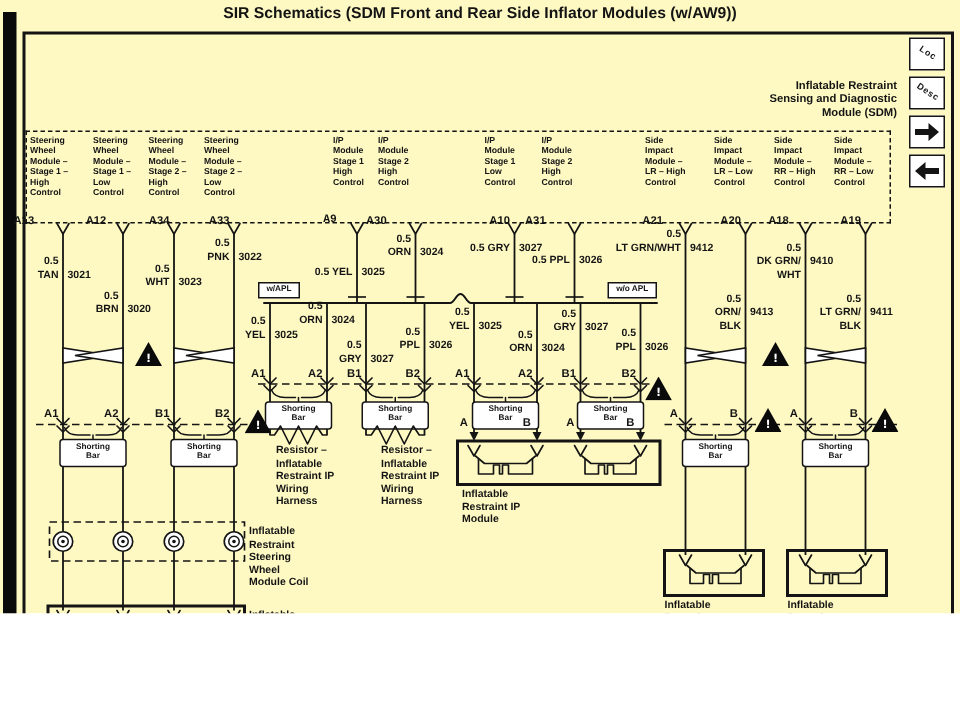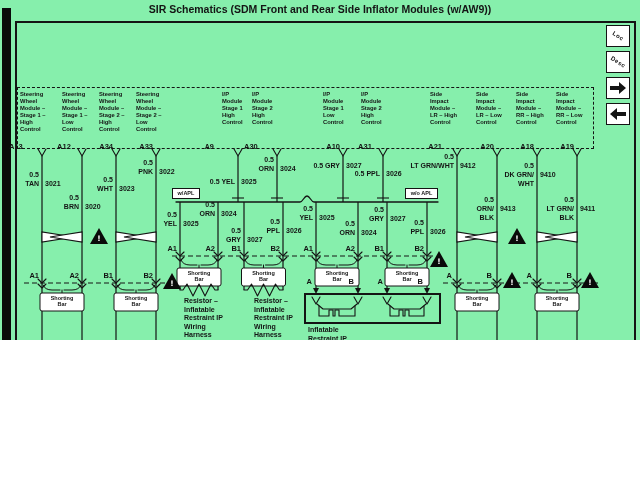--- a/index.html
+++ b/index.html
@@ -1,17 +1,17 @@
 <!DOCTYPE html>
 <html><head>
 <meta charset="utf-8">
 <style>
   *{box-sizing:border-box;margin:0;padding:0}
   html,body{background:#fff}
-  .page{position:relative;width:640px;height:340px;background:#86efac;overflow:hidden;
+  .page{position:relative;width:640px;height:409px;background:#fef9c3;overflow:hidden;
         font-family:"Liberation Sans",sans-serif;color:#141414}
   .scanbar{position:absolute;left:2px;top:8px;width:9px;height:452px;background:#0a0a0a}
   .title{position:absolute;left:0;top:3px;width:100%;text-align:center;
          font:bold 10.5px/13px "Liberation Sans",sans-serif}
   .outer{position:absolute;left:15px;top:21px;width:621px;height:435px;border:2px solid #141414}
   .hdrbox{position:absolute;left:17px;top:87px;width:577px;height:62px;border:1.5px dashed #141414}
   .sdm{position:absolute;left:440px;top:52px;width:158px;text-align:right;white-space:pre-line;
        font:600 7.5px/9px "Liberation Sans",sans-serif}
   .iconbox{position:absolute;left:606px;width:24px;height:22px;border:1.5px solid #141414;
            background:#fff;display:flex;align-items:center;justify-content:center}
@@ -36,20 +36,23 @@
            font:600 4.6px/5px "Liberation Sans",sans-serif}
 </style>
 </head>
 <body>
 
 <div class="page">
   <div class="scanbar"></div>
   <div class="title">SIR Schematics (SDM Front and Rear Side Inflator Modules (w/AW9))</div>
   <div class="outer"></div>
   <div class="hdrbox"></div>
+  <div class="sdm">Inflatable Restraint
+Sensing and Diagnostic
+Module (SDM)</div>
 
   <div class="iconbox" style="top:25px">
     <span class="diag">Loc</span>
   </div>
   <div class="iconbox" style="top:51px">
     <span class="diag">Desc</span>
   </div>
   <div class="iconbox" style="top:77px">
     <svg width="18" height="14" viewBox="0 0 18 14">
       <polygon points="1,5 10,5 10,1 17,7 10,13 10,9 1,9" fill="#141414"></polygon>
@@ -236,57 +239,57 @@
 Module –
 Stage 2 –
 Low
 Control</div>
       <div class="lbl pid" style="left: 123px; width: 30px; text-align: right; top: 143px;">A33</div>
       <div class="lbl hdr" style="left: 222px; width: 40px; top: 91px;">I/P
 Module
 Stage 1
 High
 Control</div>
-      <div class="lbl pid" style="left: 205px; width: 30px; text-align: left; top: 143px; font-family: Liberation Mono, monospace;">A9</div>
+      <div class="lbl pid" style="left: 205px; width: 30px; text-align: center; top: 143px; font-family: Liberation Mono, monospace;">A9</div>
       <div class="lbl hdr" style="left: 252px; width: 40px; top: 91px;">I/P
 Module
 Stage 2
 High
 Control</div>
       <div class="lbl pid" style="left: 244px; width: 30px; text-align: left; top: 143px;">A30</div>
       <div class="lbl hdr" style="left: 323px; width: 40px; top: 91px;">I/P
 Module
 Stage 1
 Low
 Control</div>
       <div class="lbl pid" style="left: 310px; width: 30px; text-align: right; top: 143px;">A10</div>
       <div class="lbl hdr" style="left: 361px; width: 40px; top: 91px;">I/P
 Module
 Stage 2
 High
 Control</div>
-      <div class="lbl pid" style="left: 350px; width: 30px; text-align: center; top: 143px;">A31</div>
+      <div class="lbl pid" style="left: 350px; width: 30px; text-align: left; top: 143px;">A31</div>
       <div class="lbl hdr" style="left: 430px; width: 40px; top: 91px;">Side
 Impact
 Module –
 LR – High
 Control</div>
       <div class="lbl pid" style="left: 412px; width: 30px; text-align: right; top: 143px;">A21</div>
       <div class="lbl hdr" style="left: 476px; width: 40px; top: 91px;">Side
 Impact
 Module –
 LR – Low
 Control</div>
       <div class="lbl pid" style="left: 464px; width: 30px; text-align: right; top: 143px;">A20</div>
       <div class="lbl hdr" style="left: 516px; width: 40px; top: 91px;">Side
 Impact
 Module –
 RR – High
 Control</div>
-      <div class="lbl pid" style="left: 504px; width: 30px; text-align: right; top: 143px;">A18</div>
+      <div class="lbl pid" style="left: 504px; width: 30px; text-align: center; top: 143px;">A18</div>
       <div class="lbl hdr" style="left: 556px; width: 40px; top: 91px;">Side
 Impact
 Module –
 RR – Low
 Control</div>
       <div class="lbl pid" style="left: 544px; width: 30px; text-align: right; top: 143px;">A19</div>
       <div class="lbl wire" style="left: -25px; width: 64px; text-align: right; top: 170px;">0.5
 TAN</div>
       <div class="lbl wire" style="left: 45px; top: 179px;">3021</div>
       <div class="lbl wire" style="left: 15px; width: 64px; text-align: right; top: 193px;">0.5

